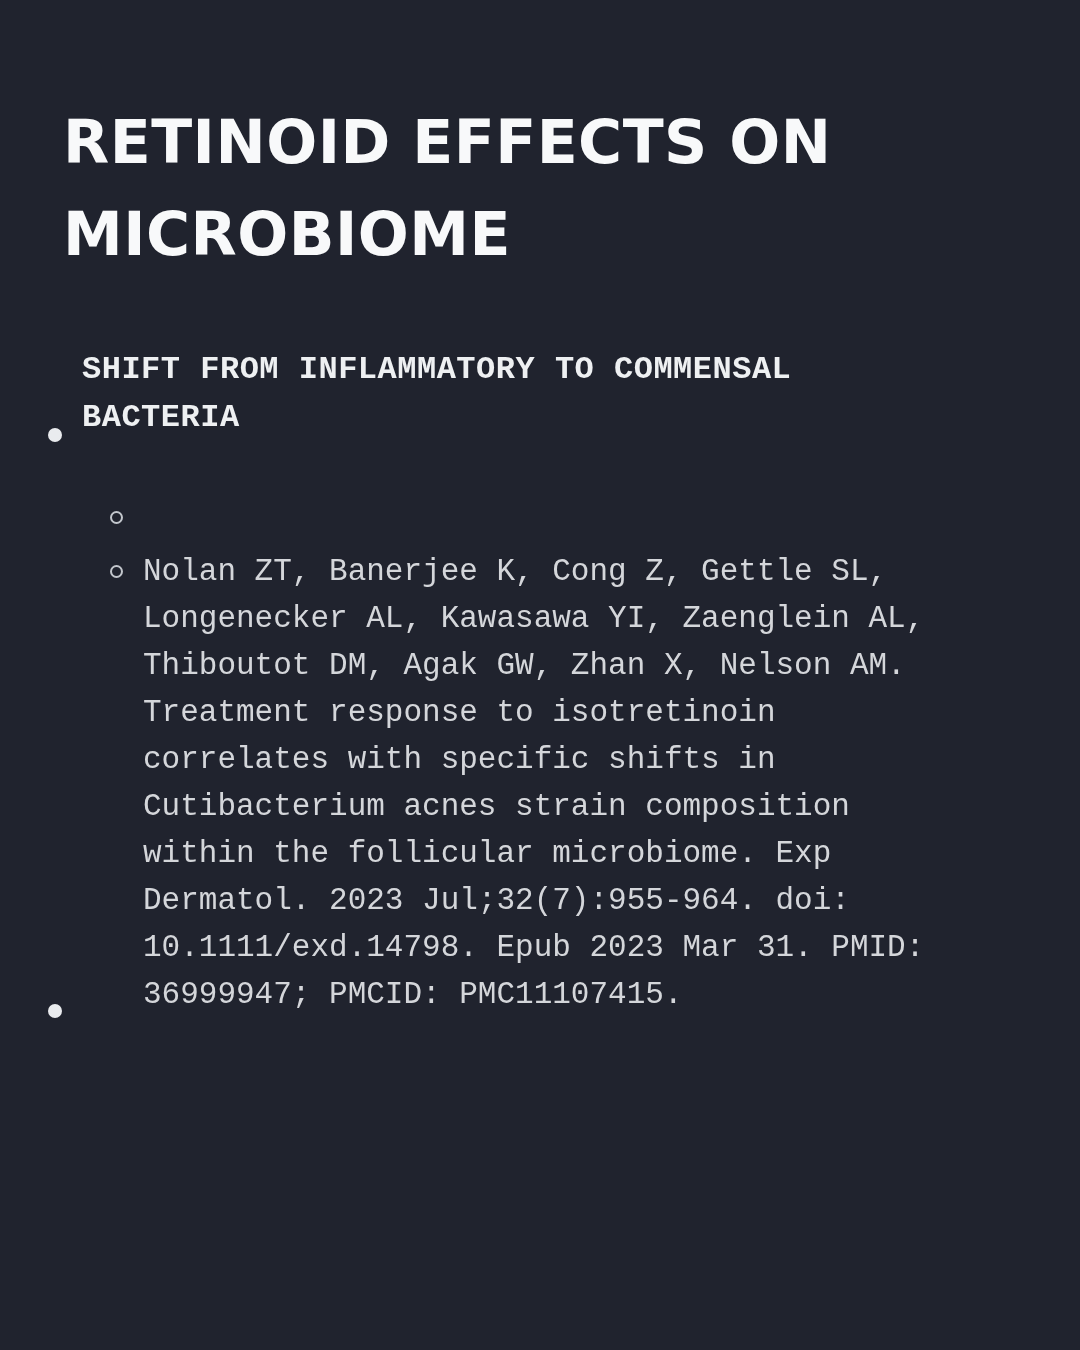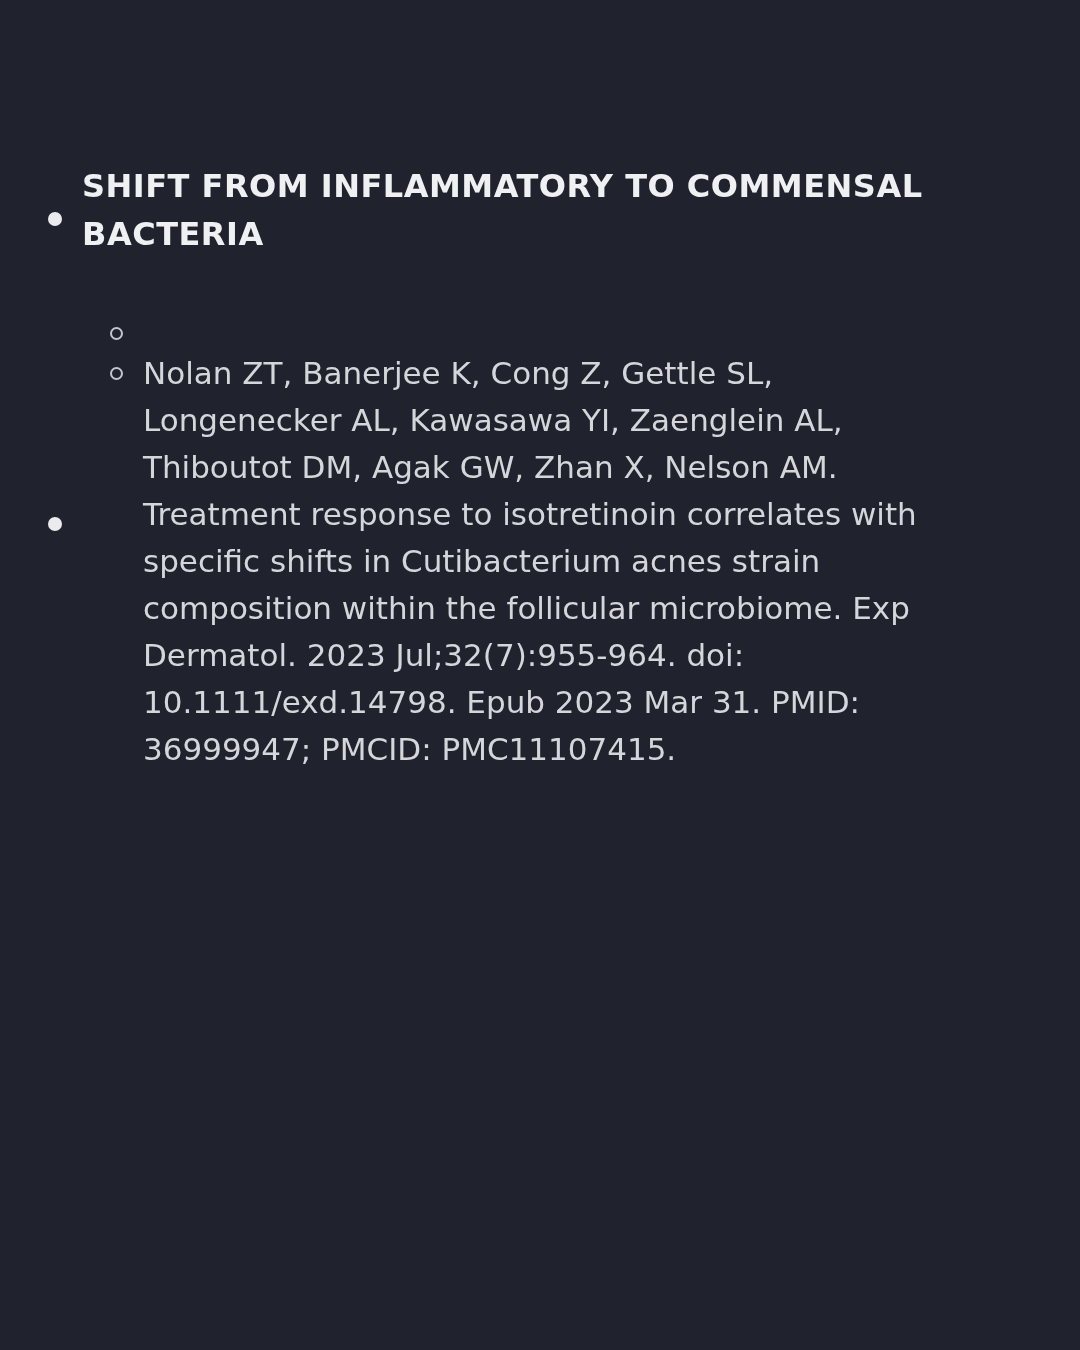--- a/index.html
+++ b/index.html
@@ -33,21 +33,22 @@
     font-weight: bold;
     letter-spacing: 0.5px;
     color: var(--title-color);
   }
   ul.l1-list {
     list-style: none;
     margin-top: 66px;
   }
   .l1-item {
     display: flex;
-    align-items: center;
+    align-items: flex-end;
+    font-family: Liberation Mono, monospace;
   }
   .l1-dot {
     flex: none;
     width: 14px;
     height: 14px;
     border-radius: 50%;
     background: var(--bullet-color);
     margin-top: 17px;
     margin-right: 20px;
   }
@@ -62,21 +63,21 @@
   }
   .l1-body { flex: 1; }
   ul.l2-list {
     list-style: none;
     margin-top: 4px;
   }
   .l2-item {
     display: flex;
     align-items: flex-start;
   }
-  .l2-item + .l2-item { margin-top: 10px; }
+  .l2-item + .l2-item { margin-top: 24px; }
   .l2-circle {
     flex: none;
     width: 13px;
     height: 13px;
     border: 2px solid var(--circle-color);
     border-radius: 50%;
     background: transparent;
     margin-left: 28px;
     margin-top: 17px;
     margin-right: 20px;
@@ -86,20 +87,21 @@
     font-size: 31px;
     line-height: 47px;
     font-weight: normal;
     color: var(--body-color);
   }
 </style>
 </head>
 <body>
 
 <div class="slide">
+  <h1 class="slide-title">RETINOID EFFECTS ON MICROBIOME</h1>
 
   <ul class="l1-list">
     <li class="l1-item">
       <span class="l1-dot"></span>
       <div class="l1-text">SHIFT FROM INFLAMMATORY TO COMMENSAL BACTERIA</div>
     </li>
 
     <li class="l1-item">
       <span class="l1-dot"></span>
       <div class="l1-body">

